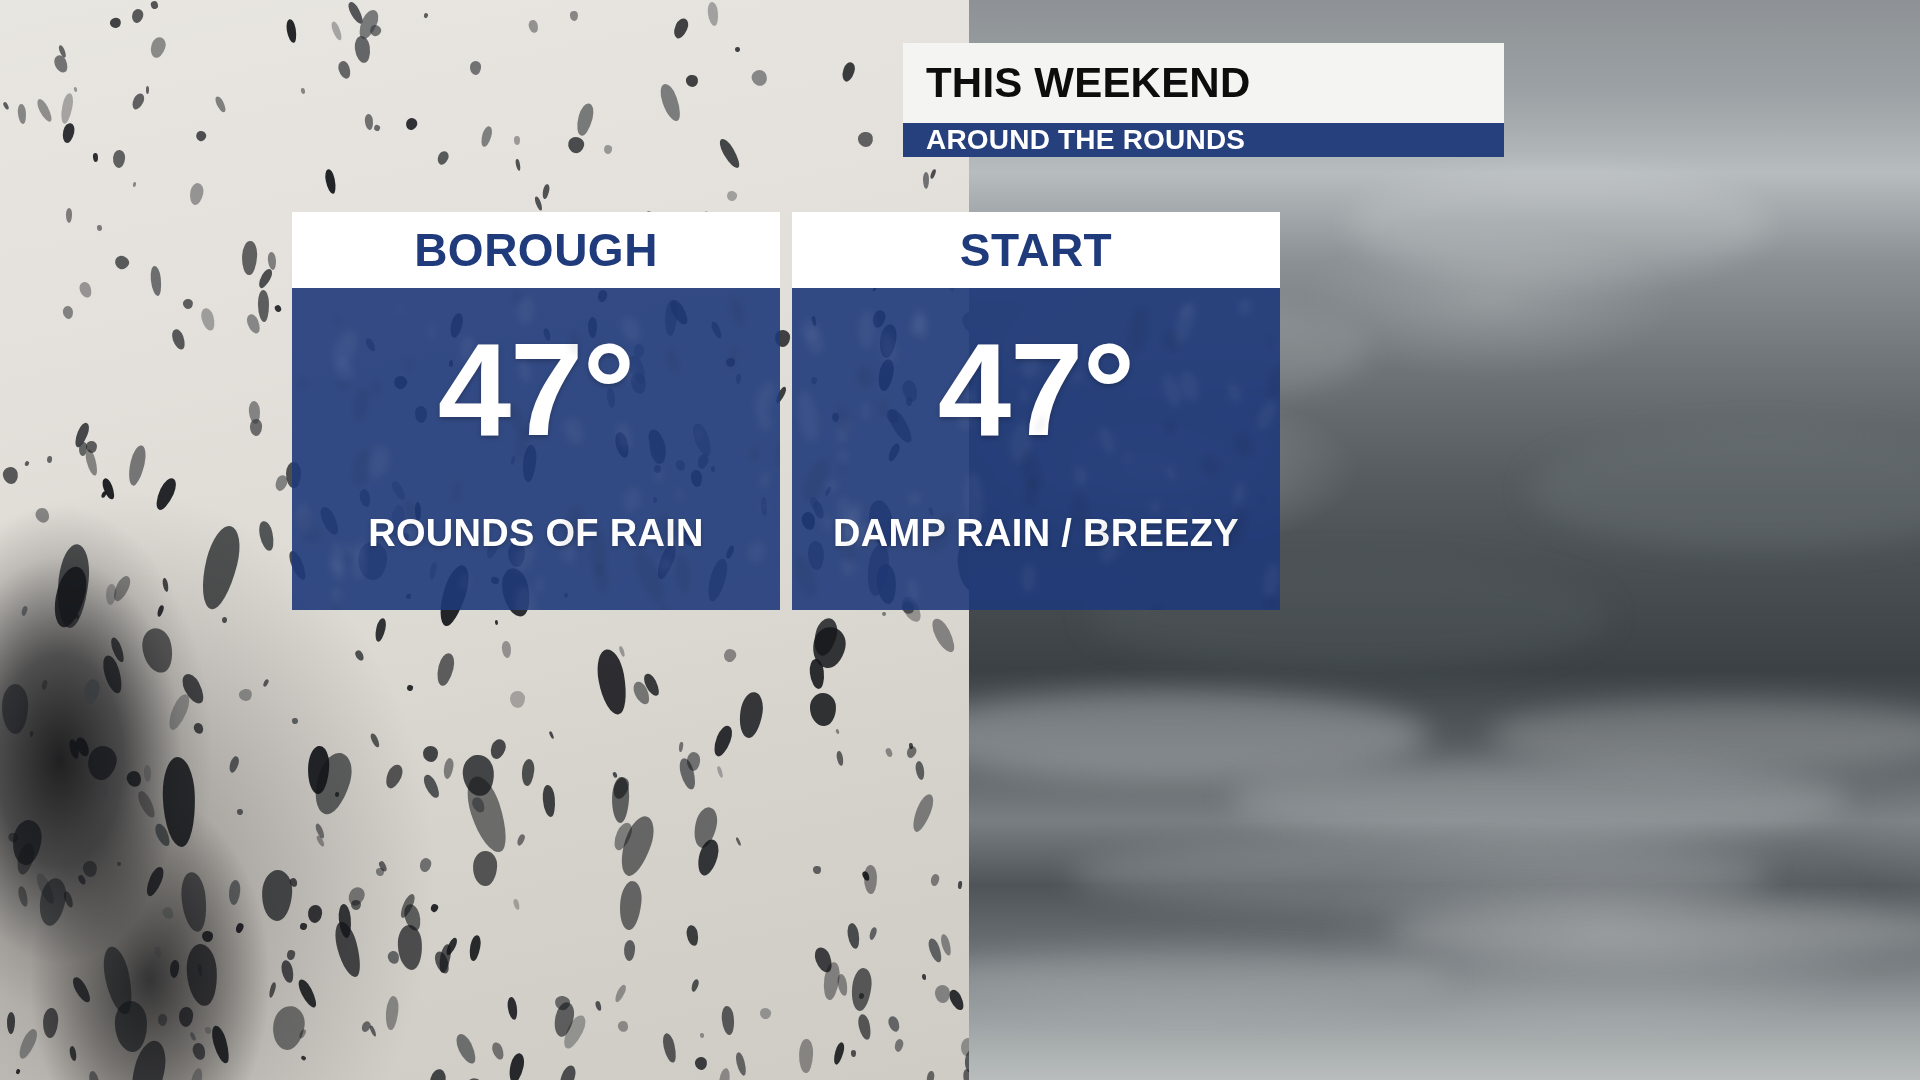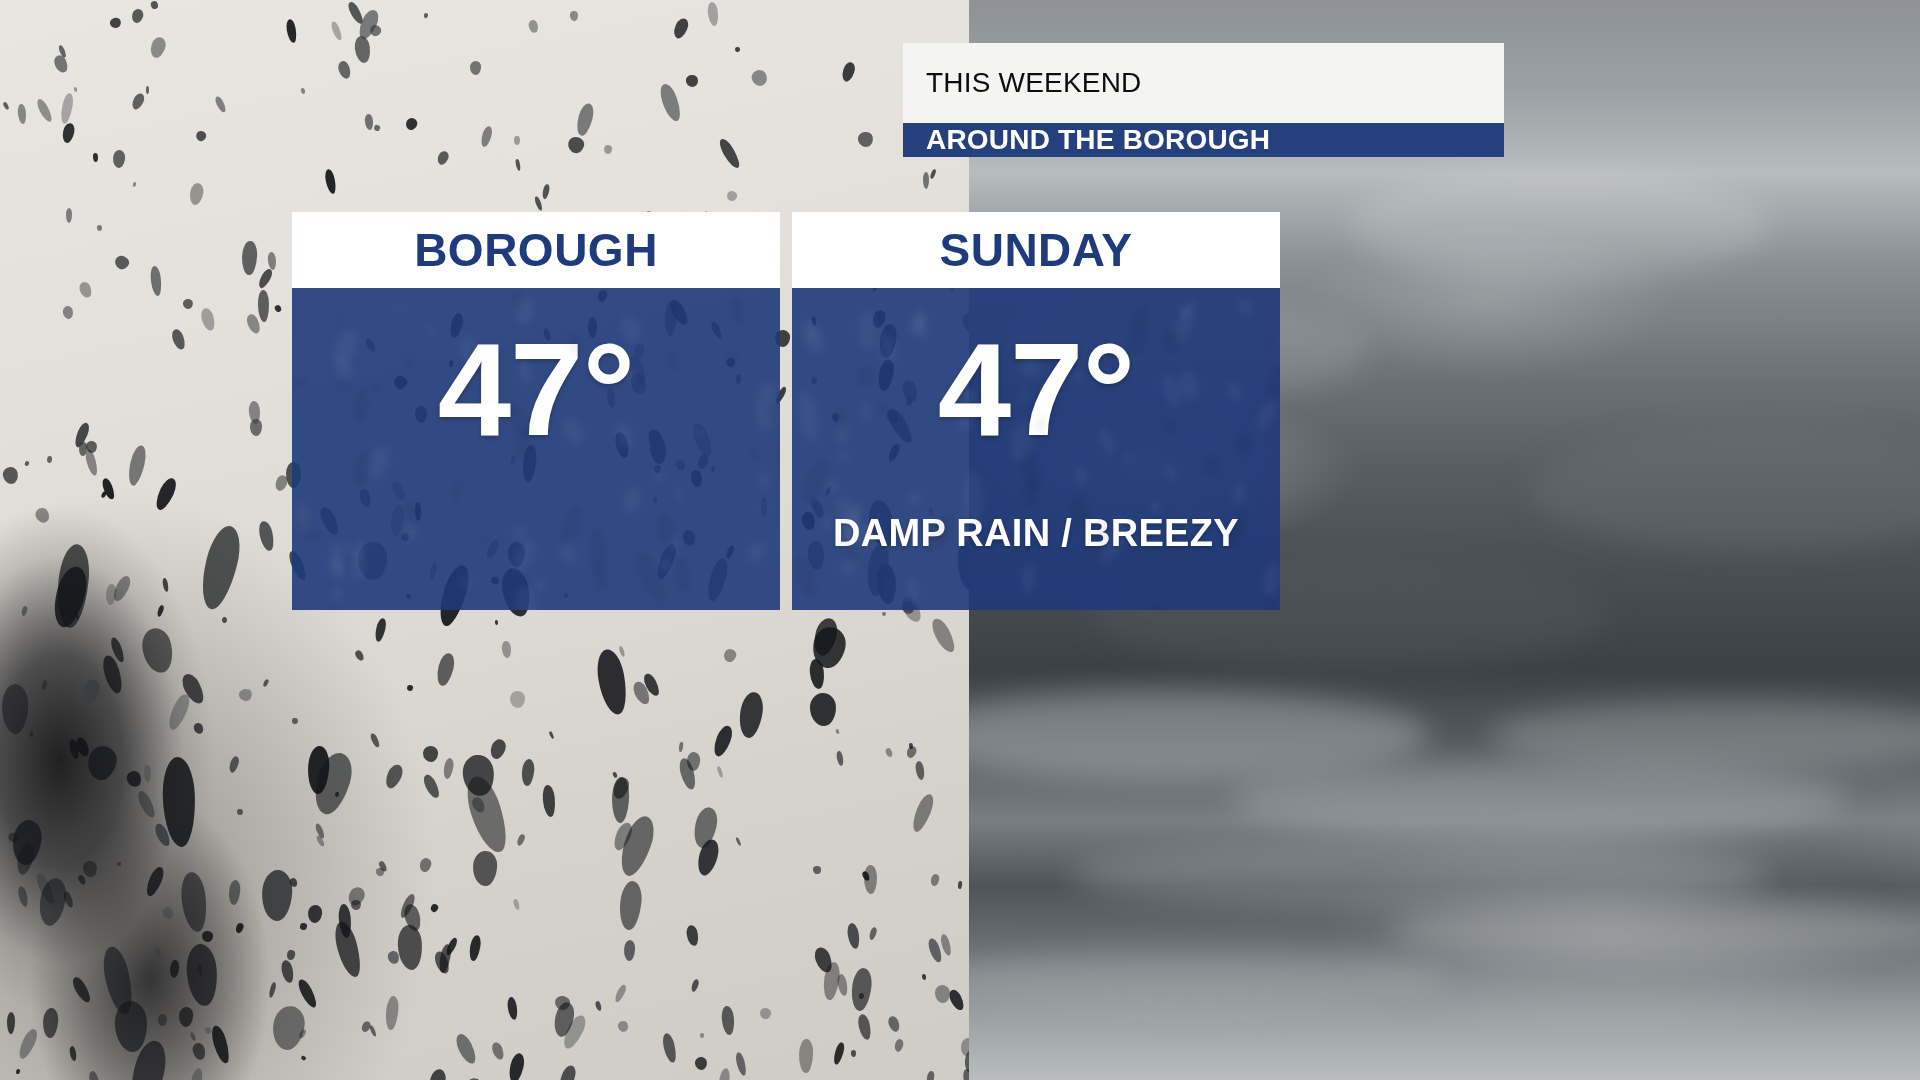--- a/index.html
+++ b/index.html
@@ -41,21 +41,21 @@
   .drop { position:absolute; background:#14161a; border-radius:50% 50% 46% 54%/ 44% 42% 58% 56%; opacity:.88; }
   .drop.pale { background:#3a3d40; opacity:.55; }
 
   
   .header { position:absolute; left:903px; top:43px; width:601px; }
   .header-main {
     background:#f4f4f2; height:80px;
     display:flex; align-items:center; padding-left:23px;
   }
   .header-main span {
-    color:#0d0d0d; font-weight:normal; font-size:28px;
+    color:#0d0d0d; font-weight:bold; font-size:42px;
     letter-spacing:.2px; line-height:1;
   }
   .header-sub {
     background:#26407d; height:34px;
     display:flex; align-items:center; padding-left:23px;
   }
   .header-sub span {
     color:#ffffff; font-weight:bold; font-size:28px;
     letter-spacing:.2px; line-height:1;
   }
@@ -504,21 +504,21 @@
       <div class="cloudband" style="left: 20px; top: 300px; width: 380px; height: 100px; background: rgba(255, 255, 255, 0.12);"></div>
       <div class="cloudband" style="left: 560px; top: 430px; width: 460px; height: 120px; background: rgba(120, 126, 130, 0.28);"></div>
       <div class="cloudband" style="left: 120px; top: 560px; width: 520px; height: 110px; background: rgba(90, 96, 100, 0.3);"></div>
     </div>
 
   <div class="header">
     <div class="header-main">
       <span>THIS WEEKEND</span>
     </div>
     <div class="header-sub">
-      <span>AROUND THE BOROUGH</span>
+      <span>AROUND THE ROUNDS</span>
     </div>
   </div>
 
   <div class="cards">
 
     <div class="card">
       <div class="card-head">
         <span>BOROUGH</span>
       </div>
       <div class="card-body">
@@ -586,26 +586,27 @@
           <div class="blob d" style="width: 8.9px; height: 14.3px; left: 220px; top: 3px; transform: rotate(19deg);"></div>
           <div class="blob d" style="width: 6.2px; height: 16.4px; left: 51px; top: 262px; transform: rotate(-20deg);"></div>
           <div class="blob" style="width: 12.3px; height: 23px; left: 39px; top: 270px; transform: rotate(-21deg);"></div>
           <div class="blob d" style="width: 5.8px; height: 15.3px; left: 24px; top: 240px; transform: rotate(-1deg);"></div>
           <div class="blob" style="width: 13.4px; height: 30.4px; left: 327px; top: 64px; transform: rotate(-25deg);"></div>
           <div class="blob d" style="width: 13.7px; height: 28.9px; left: 302px; top: 276px; transform: rotate(-10deg);"></div>
           <div class="blob" style="width: 17.4px; height: 25.9px; left: 273px; top: 130px; transform: rotate(-24deg);"></div>
           <div class="blob" style="width: 19.2px; height: 33.3px; left: 77px; top: 158px; transform: rotate(17deg);"></div>
           <div class="blob" style="width: 13.8px; height: 30.1px; left: 39px; top: 255px; transform: rotate(-4deg);"></div>
         <span class="temp">47°</span>
+        <span class="desc">ROUNDS OF RAIN</span>
       </div>
     </div>
 
     <div class="card">
       <div class="card-head">
-        <span>SUNDAY</span>
+        <span>START</span>
       </div>
       <div class="card-body">
           <div class="blob d" style="width: 18.5px; height: 36.6px; left: 278px; top: 205px; transform: rotate(-1deg);"></div>
           <div class="blob" style="width: 6.8px; height: 15.7px; left: 375px; top: 177px; transform: rotate(-24deg);"></div>
           <div class="blob" style="width: 14.5px; height: 31.9px; left: 467px; top: 111px; transform: rotate(25deg);"></div>
           <div class="blob" style="width: 4.3px; height: 12.7px; left: 393px; top: 219px; transform: rotate(-22deg);"></div>
           <div class="blob d" style="width: 18.8px; height: 35.7px; left: 476px; top: 76px; transform: rotate(20deg);"></div>
           <div class="blob d" style="width: 4.8px; height: 11.4px; left: 69px; top: 214px; transform: rotate(-16deg);"></div>
           <div class="blob d" style="width: 4.8px; height: 8.4px; left: 467px; top: 207px; transform: rotate(3deg);"></div>
           <div class="blob" style="width: 13.6px; height: 17.7px; left: 50px; top: 269px; transform: rotate(10deg);"></div>

